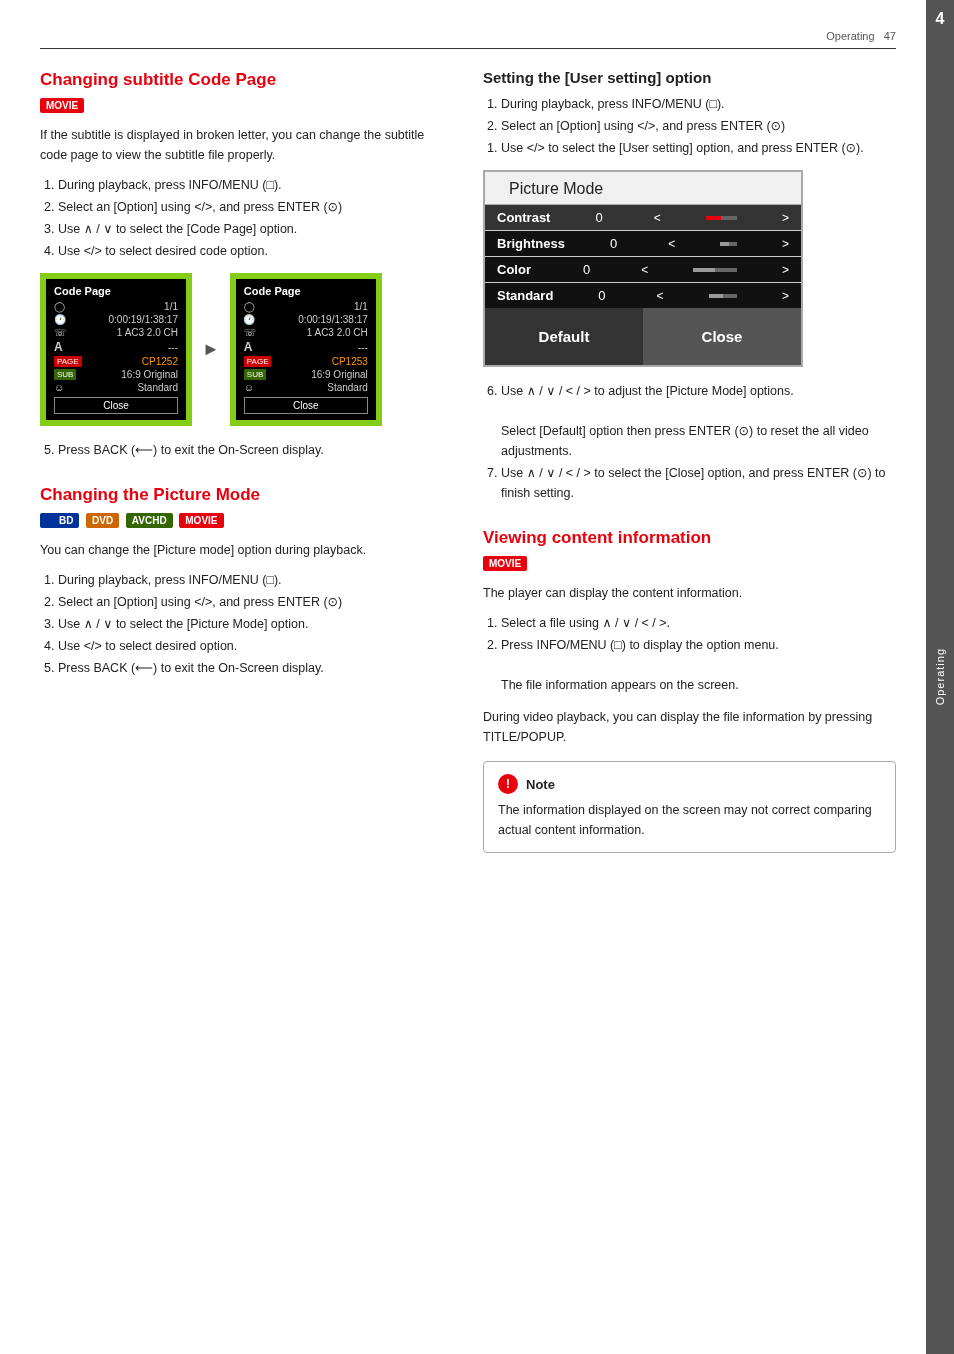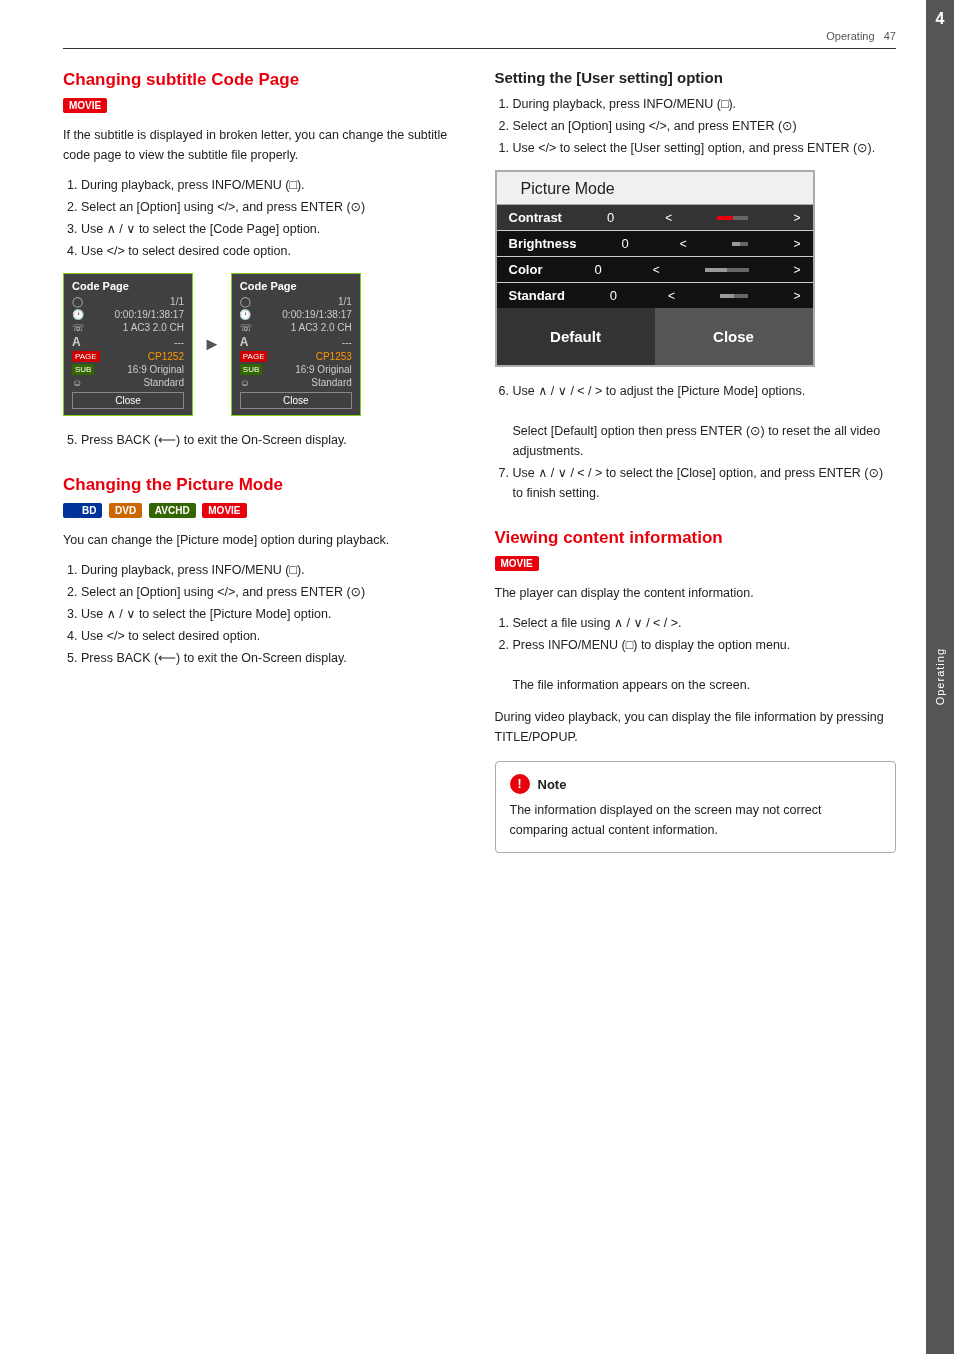--- a/index.html
+++ b/index.html
@@ -16,21 +16,20 @@
     .page-container {
       display: flex;
       flex-direction: row;
       width: 954px;
       min-height: 1354px;
     }
 
     .main-content {
       flex: 1;
       padding: 30px 30px 30px 40px;
-      margin-left: 23px;
     }
 
     .right-tab {
       width: 28px;
       display: flex;
       flex-direction: column;
       justify-content: center;
       align-items: center;
       background: #555;
       position: relative;
@@ -141,24 +140,24 @@
     
     .codepage-screenshots {
       display: flex;
       flex-direction: row;
       align-items: center;
       gap: 10px;
       margin: 10px 0 14px 0;
     }
 
     .codepage-box {
-      border: 1px solid #84cc16;
-      background: #404040;
-      color: #fff;
-      width: 130px;
+      border: 6px solid #84cc16;
+      background: #000000;
+      color: #fff;
+      width: 152px;
       padding: 6px 8px;
       font-size: 10px;
     }
 
     .codepage-box .cp-title {
       font-size: 11px;
       font-weight: bold;
       color: #fff;
       margin-bottom: 4px;
     }

